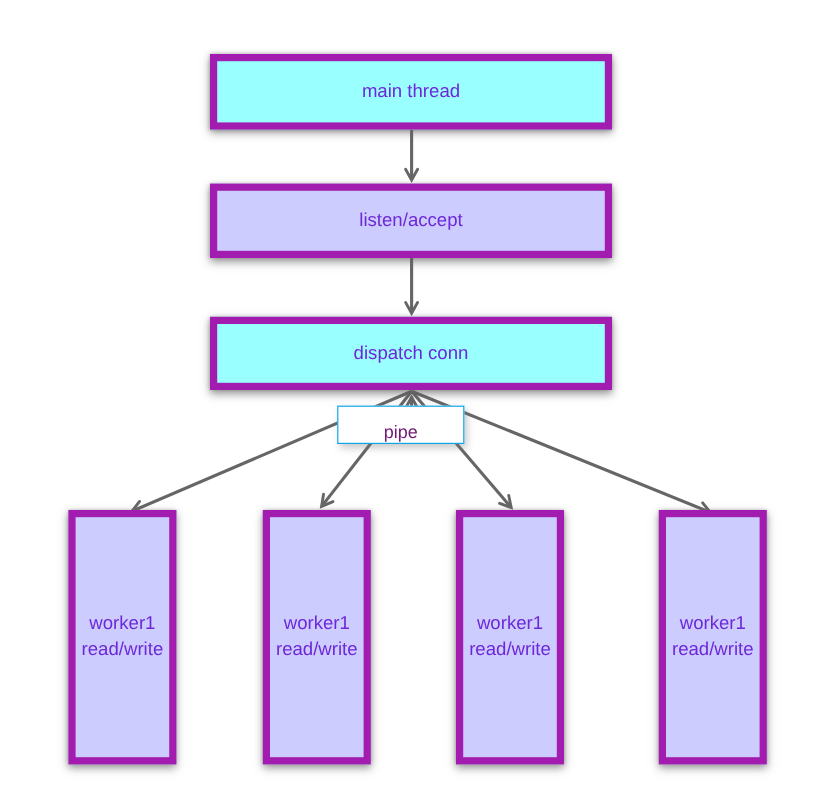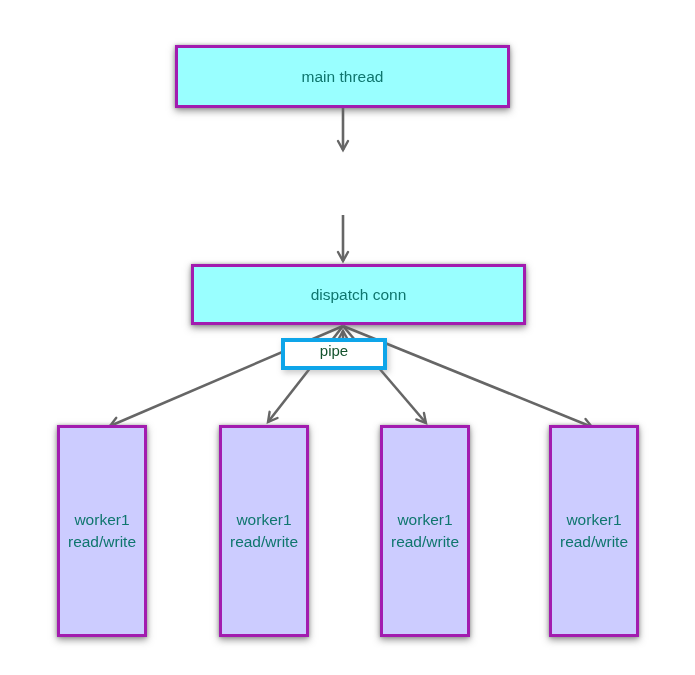--- a/index.html
+++ b/index.html
@@ -19,58 +19,58 @@
     position: absolute;
     left: 0;
     top: 0;
     width: 695px;
     height: 675px;
     pointer-events: none;
   }
   .box {
     position: absolute;
     box-sizing: border-box;
-    border: 3px solid #a21caf;
+    border: 6px solid #a21caf;
     display: flex;
     align-items: center;
     justify-content: center;
     text-align: center;
-    color: #0f766e;
+    color: #6d28d9;
     font-size: 15.5px;
     line-height: 1.4;
     box-shadow: 0 3px 7px rgba(96,96,96,0.65), 0 0 3px rgba(130,130,130,0.55);
   }
   .fill-cyan { background: #99ffff; }
   .fill-lavender { background: #ccccff; }
 
   .box-main     { left: 175px; top:  45px; width: 335px; height: 63px; }
   .box-listen   { left: 175px; top: 153px; width: 335px; height: 62px; }
-  .box-dispatch { left: 175px; top: 264px; width: 335px; height: 61px; margin-left: 16px; }
+  .box-dispatch { left: 175px; top: 264px; width: 335px; height: 61px; }
 
   .box-worker   { top: 425px; width: 90px; height: 212px; }
   .worker-1 { left:  57px; }
   .worker-2 { left: 219px; }
   .worker-3 { left: 380px; }
   .worker-4 { left: 549px; }
   .worker-label div { line-height: 1.45; }
 
   .pipe-box {
     position: absolute;
     left: 281px;
     top: 338px;
     width: 106px;
     height: 32px;
     box-sizing: border-box;
     background: #ffffff;
-    border: 4px solid #0ea5e9;
+    border: 1px solid #0ea5e9;
     display: flex;
-    align-items: flex-start;
+    align-items: flex-end;
     justify-content: center;
     font-size: 15px;
-    color: #14532d;
+    color: #701a75;
     box-shadow: 2px 3px 6px rgba(120,120,120,0.4);
   }
 </style>
 </head>
 <body>
 
 <div class="page">
 
   <svg class="connector-layer" viewBox="0 0 695 675" xmlns="http://www.w3.org/2000/svg">
     <defs>
@@ -87,20 +87,23 @@
     <line x1="343" y1="326" x2="426" y2="423" stroke="#666666" stroke-width="2.6" marker-end="url(#arrowhead)"></line>
     <line x1="343" y1="326" x2="592" y2="427" stroke="#666666" stroke-width="2.6" marker-end="url(#arrowhead)"></line>
 
     <line x1="343" y1="348" x2="343" y2="331" stroke="#666666" stroke-width="2.6" marker-end="url(#arrowhead)"></line>
   </svg>
 
   <div class="box fill-cyan box-main">
     <span>main thread</span>
   </div>
 
+  <div class="box fill-lavender box-listen">
+    <span>listen/accept</span>
+  </div>
 
   <div class="box fill-cyan box-dispatch">
     <span>dispatch conn</span>
   </div>
 
   <div class="pipe-box">
     <span>pipe</span>
   </div>
 
   <div class="box fill-lavender box-worker worker-1">

